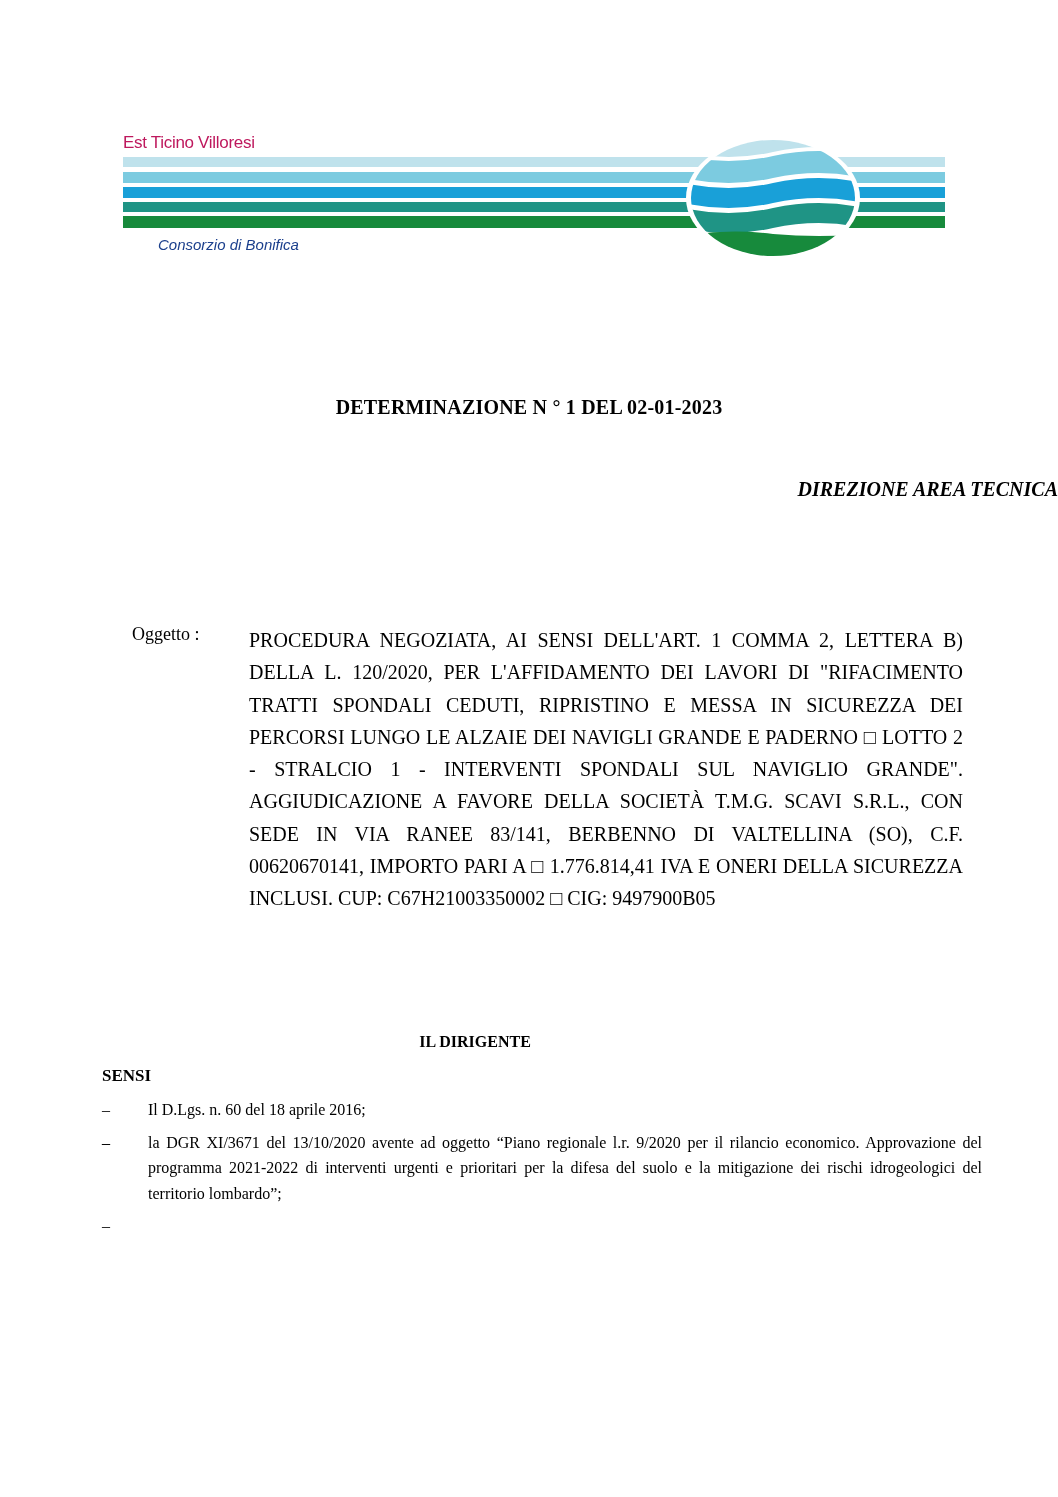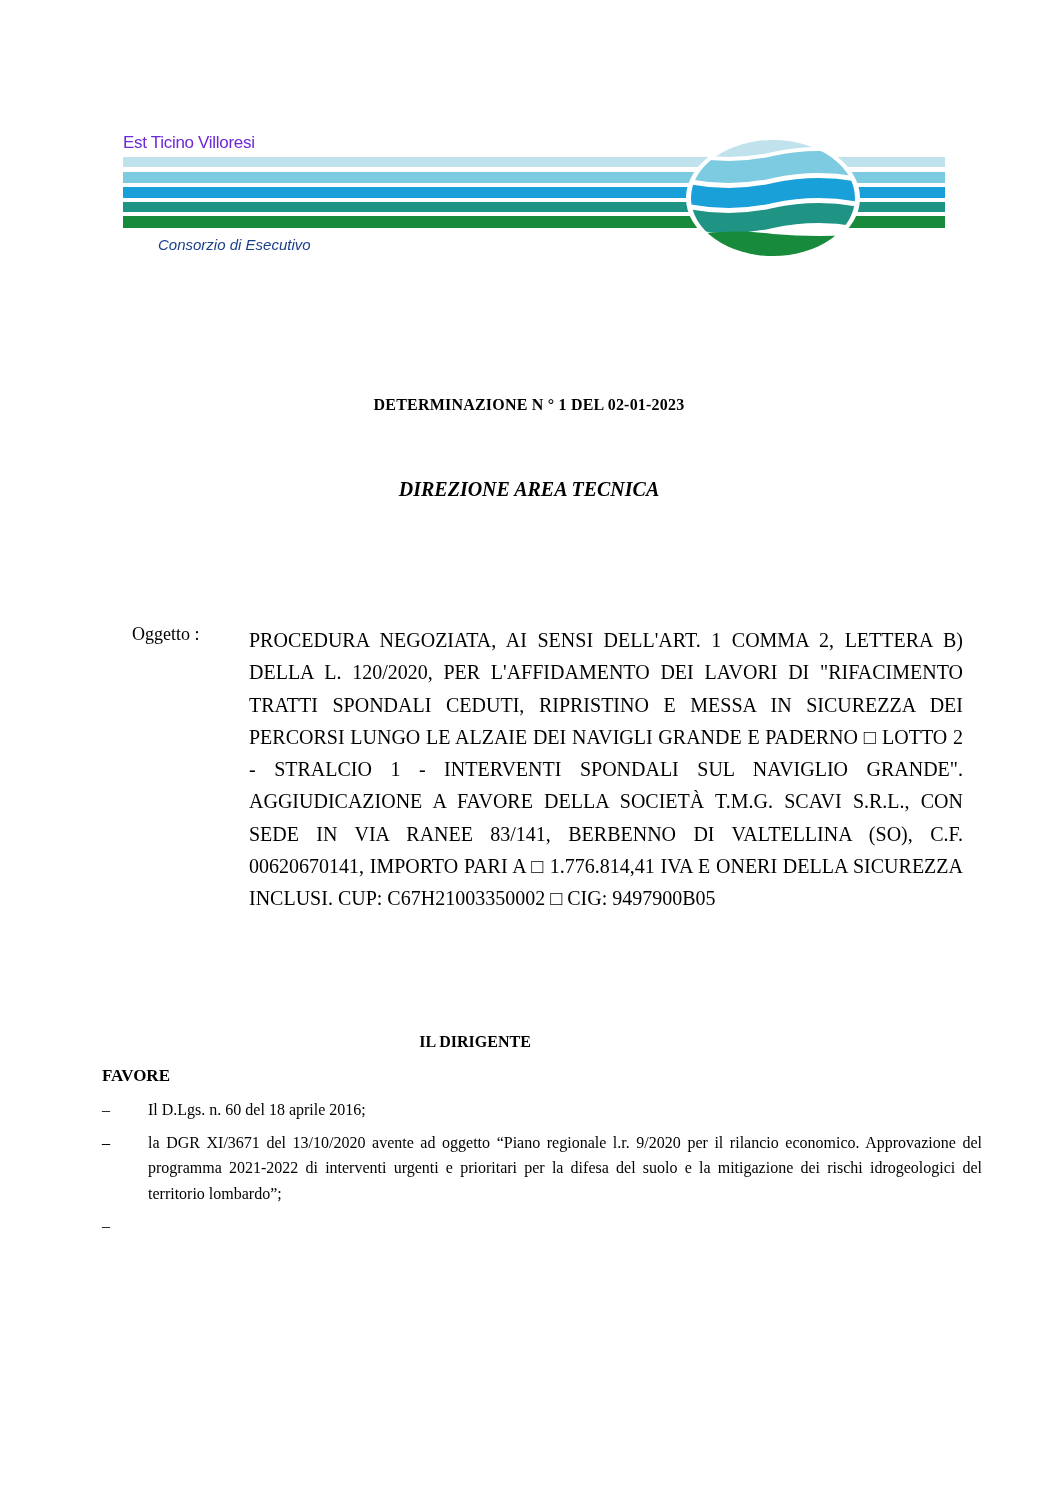--- a/index.html
+++ b/index.html
@@ -1,22 +1,22 @@
 <!DOCTYPE html>
 <html><head>
 <meta charset="utf-8">
 <style>
   html, body { margin:0; padding:0; background:#fff; }
   body { width:1058px; height:1497px; position:relative; overflow:hidden; font-family:"Liberation Serif", serif; color:#000; }
   .logo { position:absolute; left:0; top:0; width:1058px; height:280px; }
-  .logo-title { position:absolute; left:123px; top:133px; font-family:"Liberation Sans", sans-serif; font-size:17px; color:#6d28d9; letter-spacing:-0.3px; }
+  .logo-title { position:absolute; left:123px; top:133px; font-family:"Liberation Sans", sans-serif; font-size:17px; color:#be185d; letter-spacing:-0.3px; }
   .logo-sub { position:absolute; left:158px; top:236px; font-family:"Liberation Sans", sans-serif; font-style:italic; font-size:15px; color:#1b3f8c; }
   .stripe { position:absolute; left:123px; width:822px; }
-  .h1 { position:absolute; left:0; width:1058px; top:396px; text-align:center; font-weight:bold; font-size:16px; letter-spacing:0.2px; }
-  .h2 { position:absolute; left:0; width:1058px; top:478px; text-align:center; font-weight:bold; font-style:italic; font-size:20px; }
+  .h1 { position:absolute; left:0; width:1058px; top:396px; text-align:center; font-weight:bold; font-size:20px; letter-spacing:0.2px; }
+  .h2 { position:absolute; left:0; width:1058px; top:478px; text-align:right; font-weight:bold; font-style:italic; font-size:20px; }
   .oggetto-label { position:absolute; left:132px; top:624px; font-size:18px; }
   .oggetto-text { position:absolute; left:249px; top:624px; width:714px; font-size:20px; line-height:32.3px; text-align:justify; }
   .dirigente { position:absolute; left:0; width:950px; top:1033px; text-align:center; font-weight:bold; font-size:16px; }
   .visto { position:absolute; left:102px; top:1066px; font-weight:bold; font-size:17px; }
   .list { position:absolute; left:102px; top:1097px; width:880px; font-size:16px; }
   .li { position:relative; padding-left:46px; line-height:25.5px; text-align:justify; margin-bottom:7px; }
   .dash { position:absolute; left:0; top:0; }
 </style>
 </head>
 <body>
@@ -37,31 +37,31 @@
     <ellipse cx="89" cy="60" rx="87" ry="61" fill="#fff"></ellipse>
     <g clip-path="url(#glb)">
       <rect x="0" y="0" width="180" height="120" fill="#fff"></rect>
       <path d="M0 0 H180 V14 Q135 4 89 14 Q45 24 0 14 Z" fill="#bfe2ec"></path>
       <path d="M0 18 Q45 28 89 18 Q135 8 180 18 V40 Q135 30 89 40 Q45 50 0 40 Z" fill="#7ccbe0"></path>
       <path d="M0 45 Q45 55 89 45 Q135 35 180 45 V65 Q135 55 89 65 Q45 75 0 65 Z" fill="#19a0d8"></path>
       <path d="M0 70 Q45 80 89 70 Q135 60 180 70 V90 Q135 80 89 90 Q45 100 0 90 Z" fill="#1f9485"></path>
       <path d="M0 98 Q45 90 89 96 Q135 100 180 96 V120 H0 Z" fill="#178a3c"></path>
     </g>
   </svg>
-  <div class="logo-sub">Consorzio di Esecutivo</div>
+  <div class="logo-sub">Consorzio di Bonifica</div>
 </div>
 
 <div class="h1">DETERMINAZIONE  N °  1 DEL  02-01-2023</div>
 <div class="h2">DIREZIONE  AREA TECNICA</div>
 
 <div class="oggetto-label">Oggetto :</div>
 <div class="oggetto-text">PROCEDURA NEGOZIATA, AI SENSI DELL'ART. 1 COMMA 2, LETTERA B) DELLA L. 120/2020, PER L'AFFIDAMENTO DEI LAVORI DI "RIFACIMENTO TRATTI SPONDALI CEDUTI, RIPRISTINO E MESSA IN SICUREZZA DEI PERCORSI LUNGO LE ALZAIE DEI NAVIGLI GRANDE E PADERNO □ LOTTO 2 - STRALCIO 1 - INTERVENTI SPONDALI SUL NAVIGLIO GRANDE". AGGIUDICAZIONE A FAVORE DELLA SOCIETÀ T.M.G. SCAVI S.R.L., CON SEDE IN VIA RANEE 83/141, BERBENNO DI VALTELLINA (SO), C.F. 00620670141, IMPORTO PARI A □ 1.776.814,41 IVA E ONERI DELLA SICUREZZA INCLUSI. CUP: C67H21003350002 □ CIG: 9497900B05</div>
 
 <div class="dirigente">IL DIRIGENTE</div>
-<div class="visto">FAVORE</div>
+<div class="visto">SENSI</div>
 
 <div class="list">
   <div class="li">
     <span class="dash">–</span>
     <span>Il D.Lgs. n. 60 del 18 aprile 2016;</span>
   </div>
   <div class="li">
     <span class="dash">–</span>
   </div>
   <div class="li">

